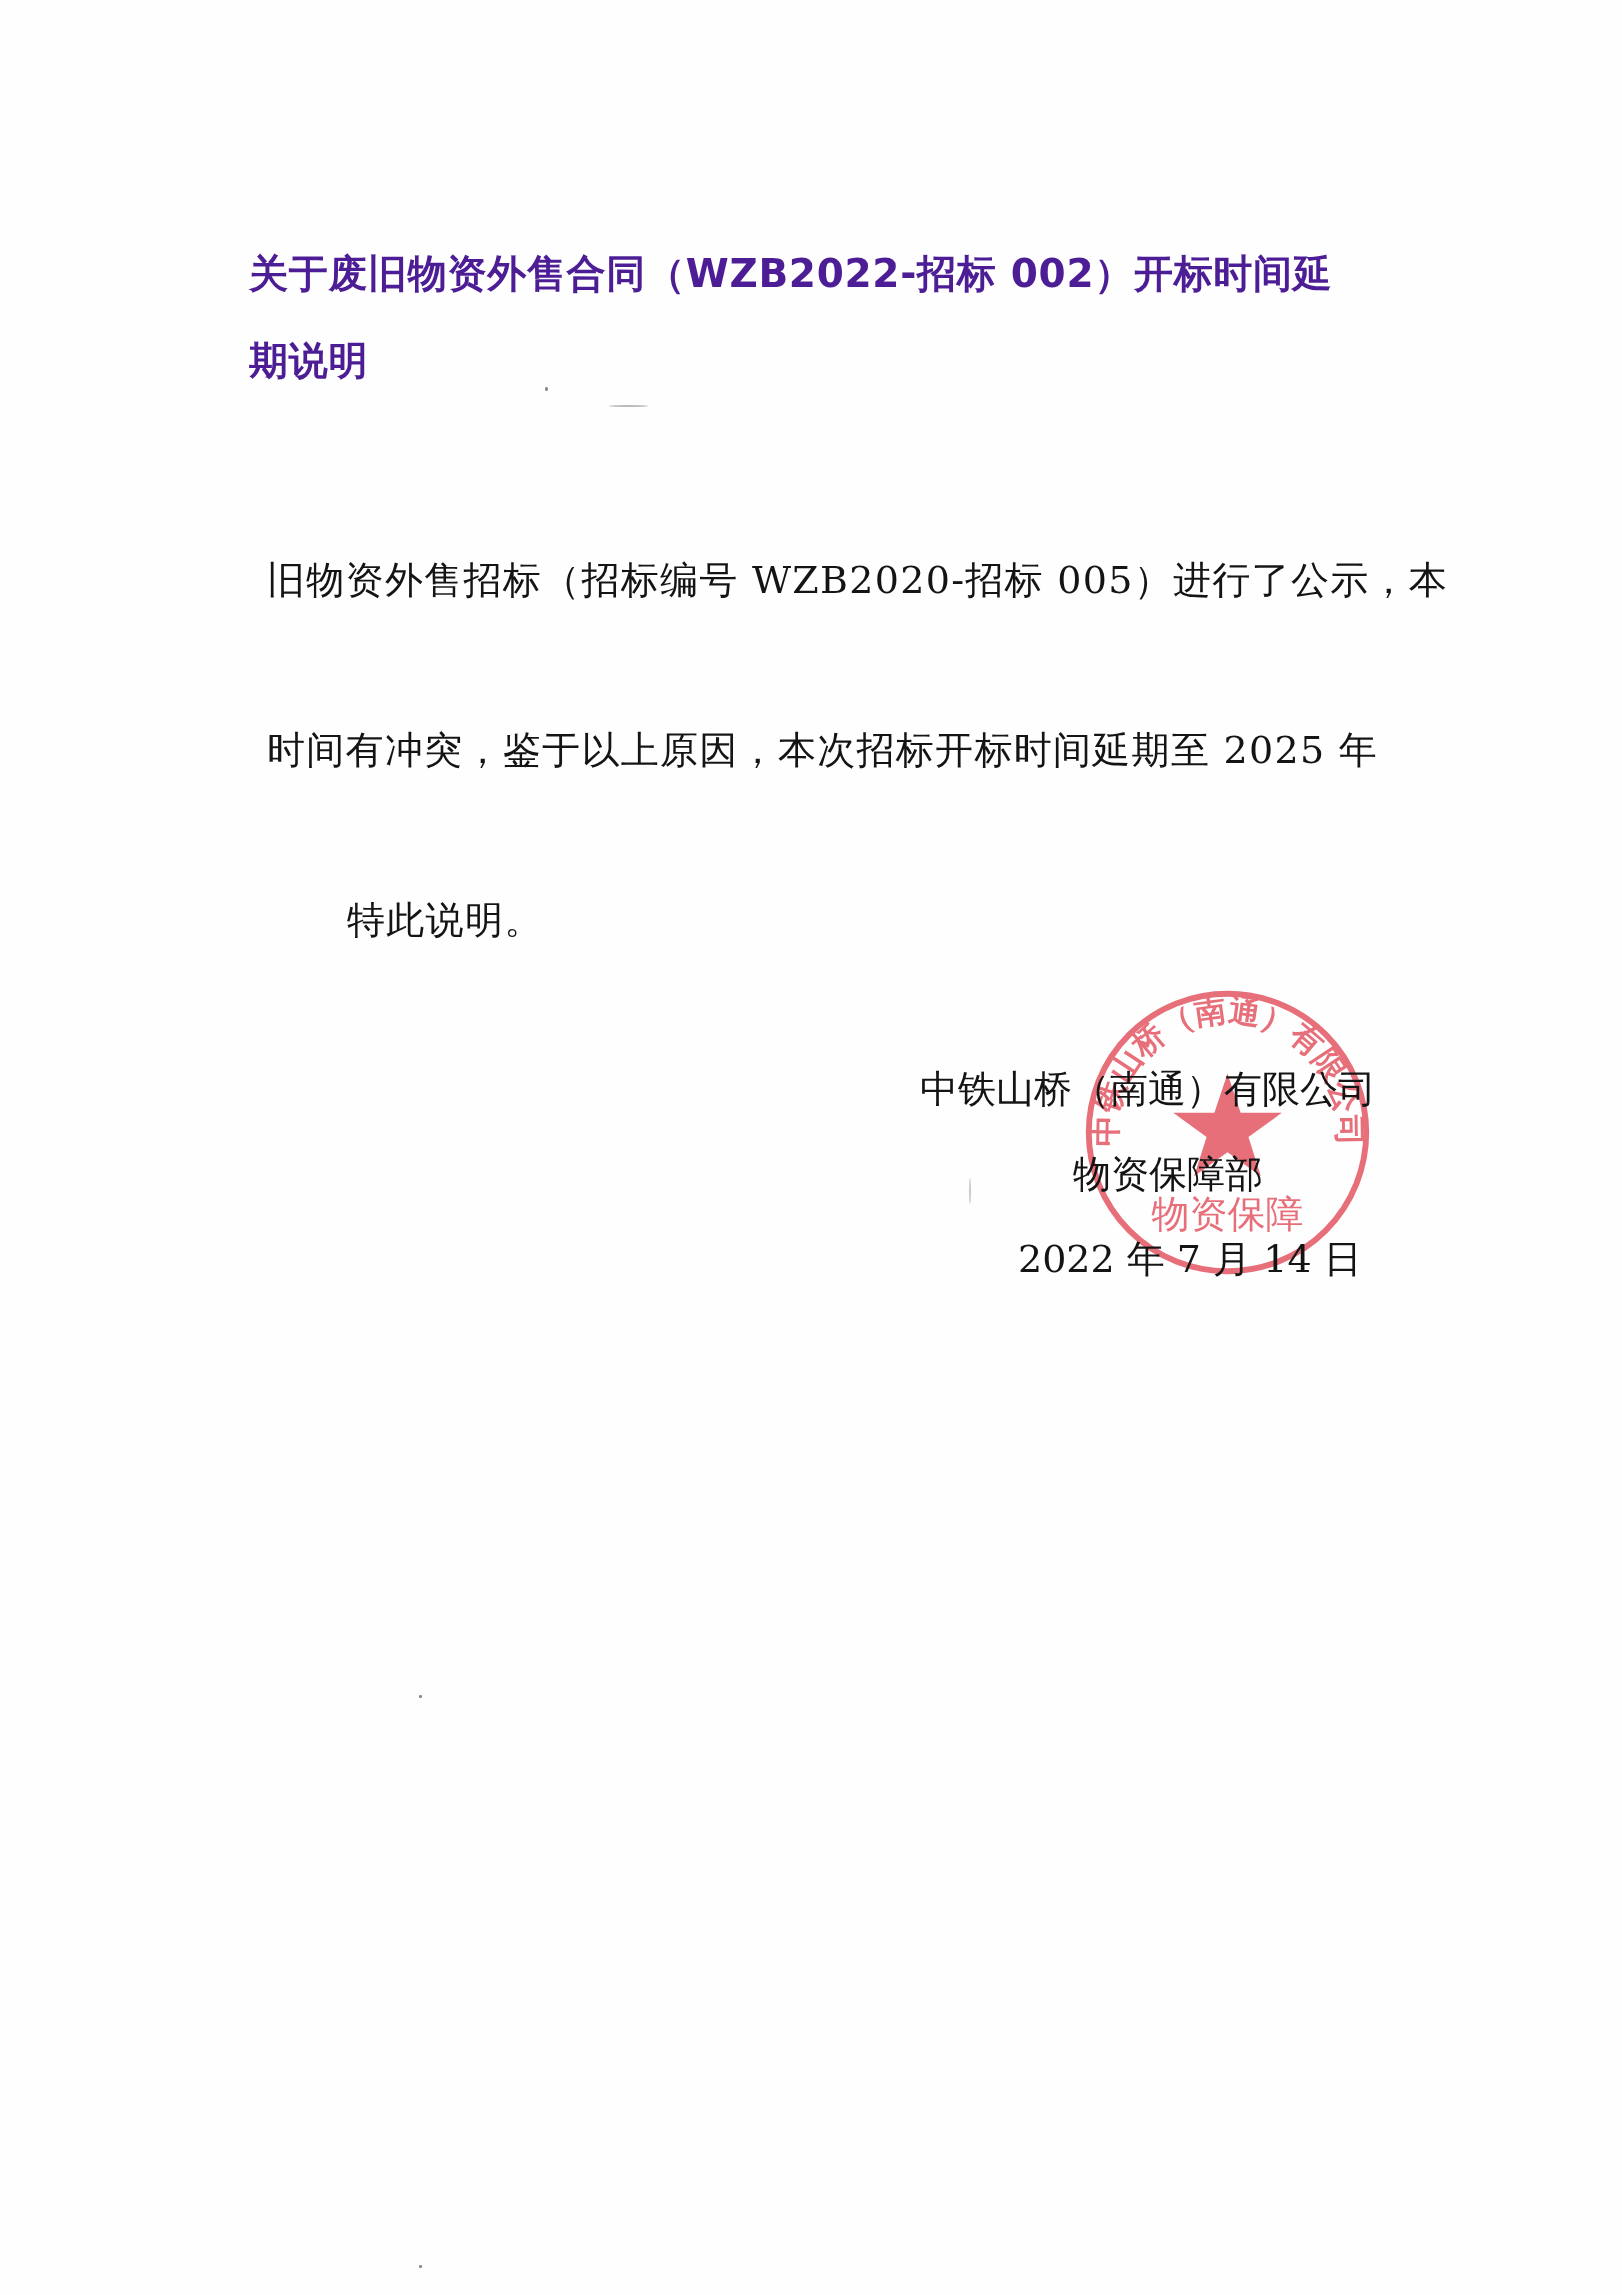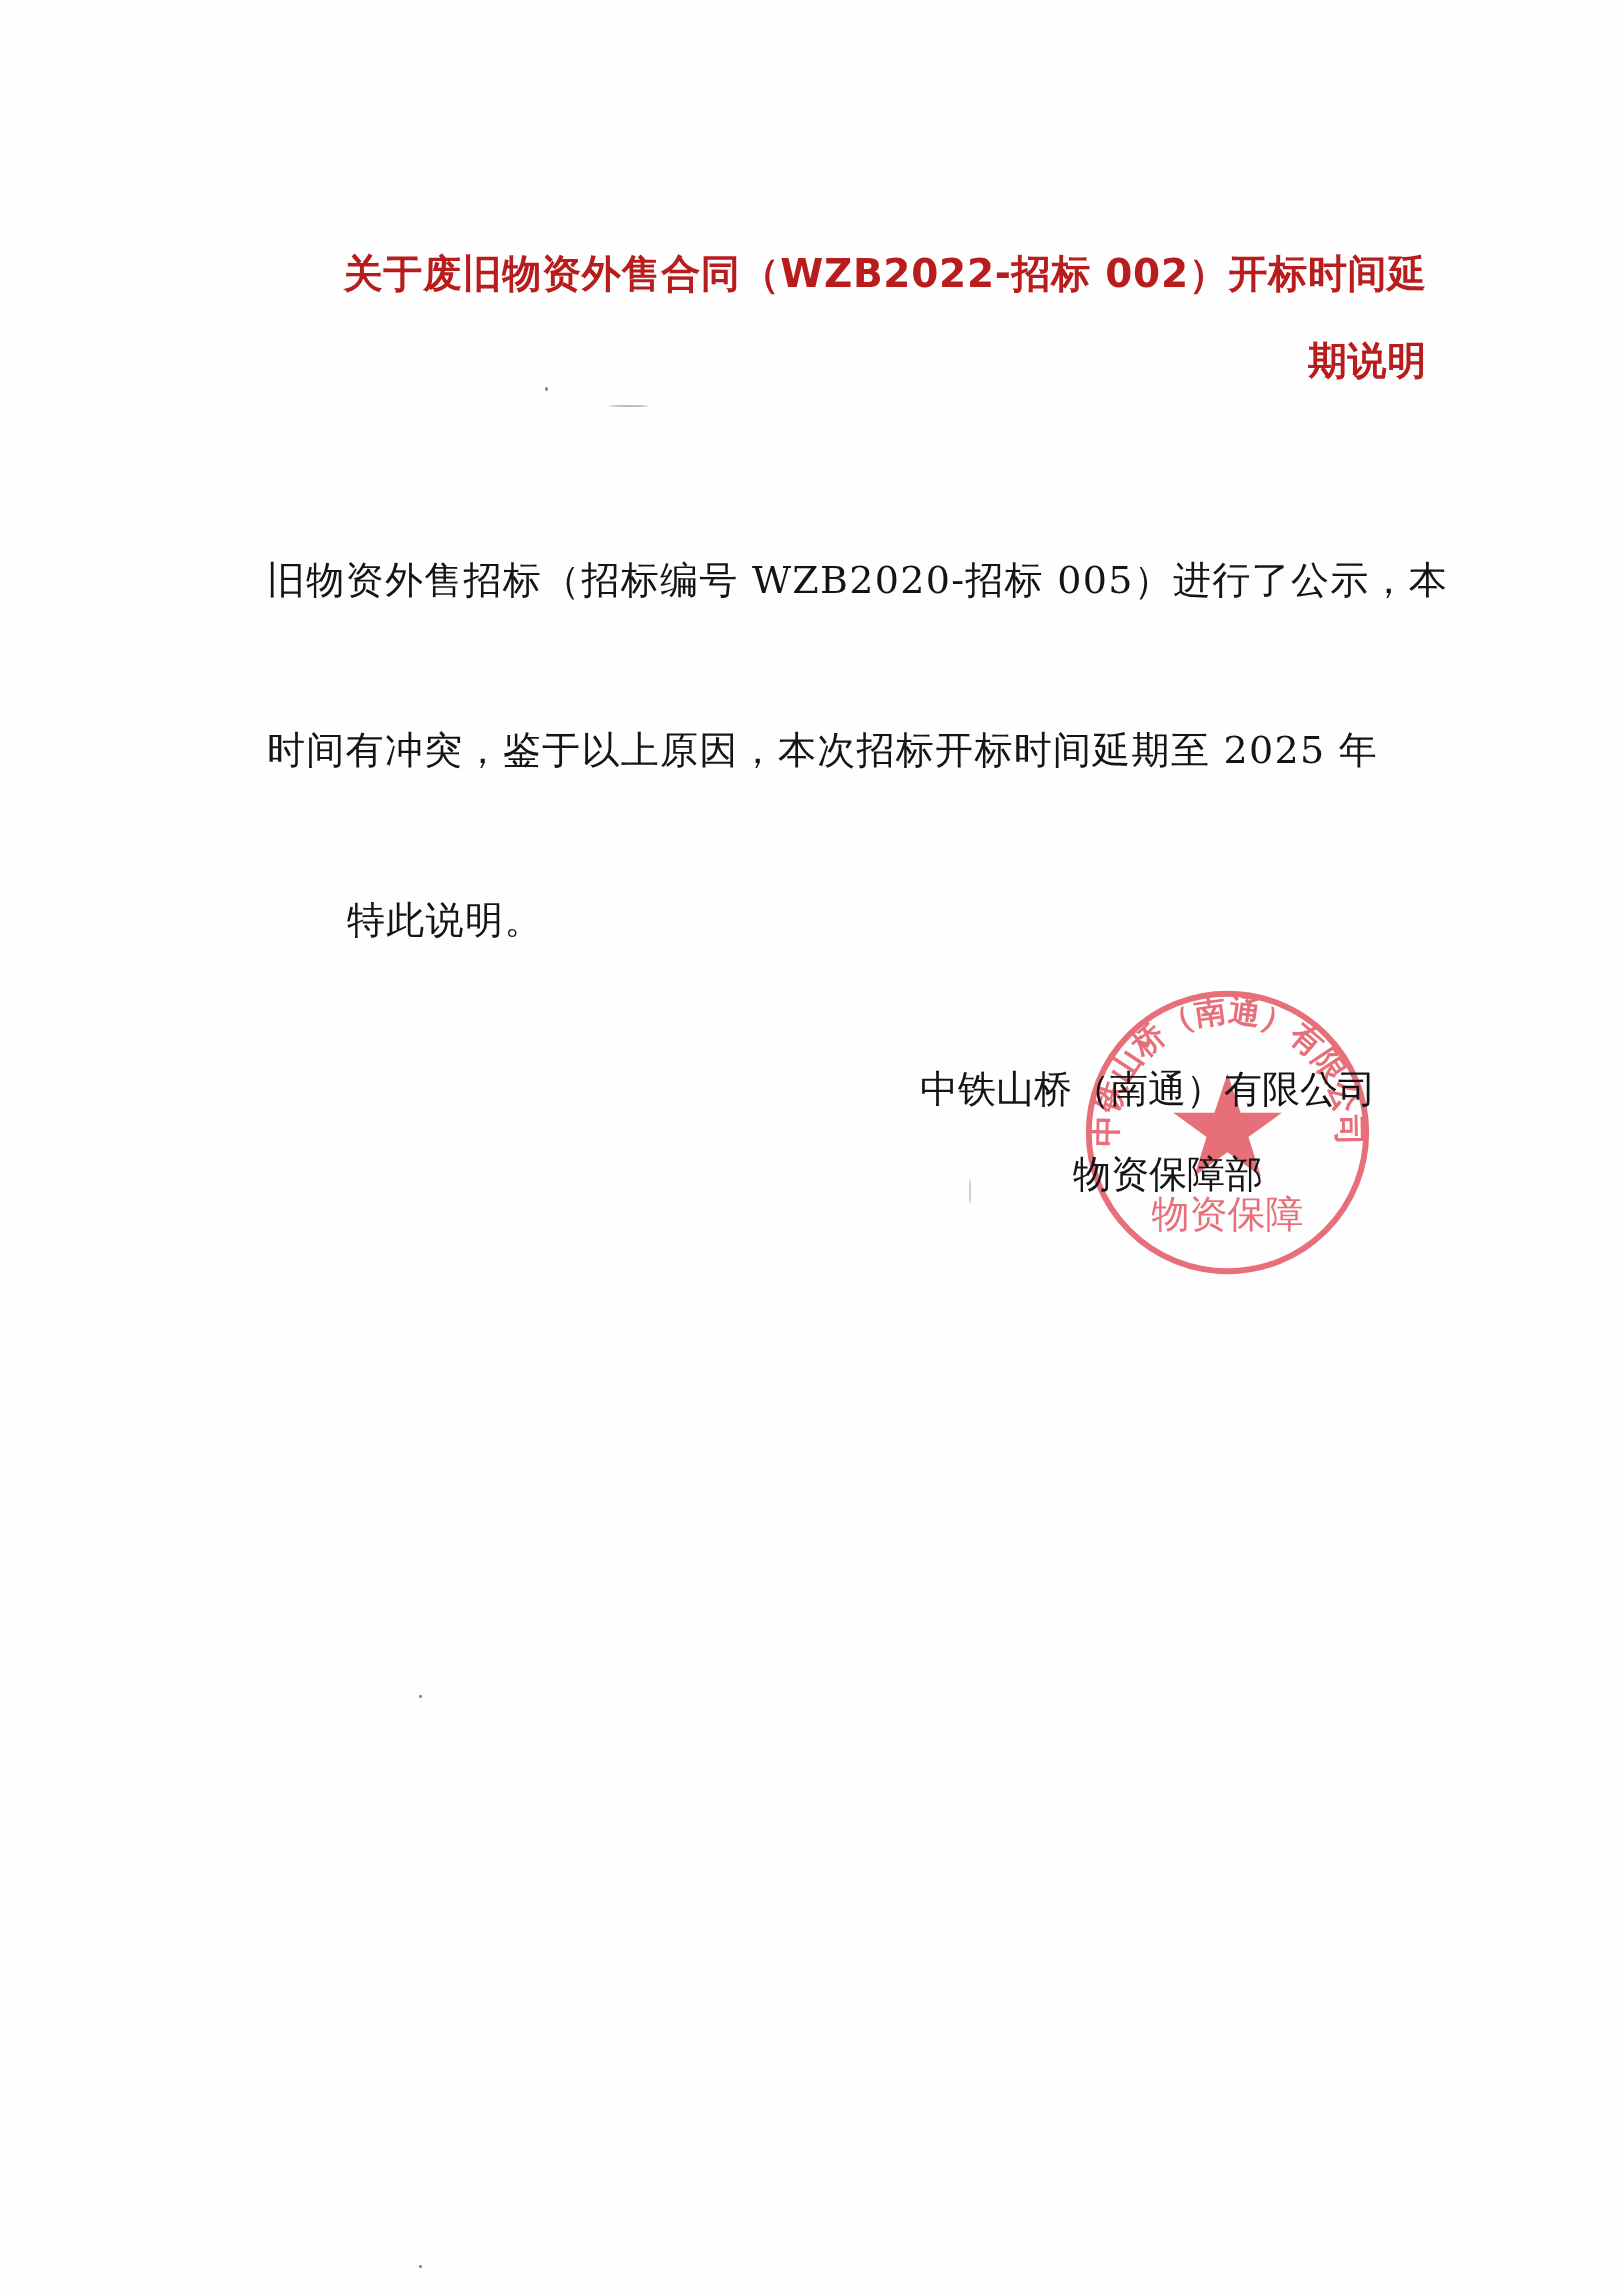--- a/index.html
+++ b/index.html
@@ -3,23 +3,23 @@
 <meta charset="utf-8">
 <style>
   html, body { margin: 0; padding: 0; background: #ffffff; }
   body {
     width: 1623px; height: 2295px; position: relative; overflow: hidden;
     font-family: "DejaVu Serif", "Liberation Serif", serif;
     color: #111111;
   }
   .page { position: absolute; inset: 0; background: #fefefe; }
   .title {
-    position: absolute; left: 249px; width: 1178px; text-align: right;
+    position: absolute; left: 249px; width: 1178px; text-align: left;
     font-family: "DejaVu Sans", "Liberation Sans", sans-serif;
-    font-weight: bold; font-size: 39px; letter-spacing: 0.7px; color: #b91c1c;
+    font-weight: bold; font-size: 39px; letter-spacing: 0.7px; color: #4c1d95;
     white-space: nowrap;
   }
   .title.l1 { top: 247px; }
   .title.l2 { top: 334px; }
   .para {
     position: absolute; font-size: 38px; color: #141414; white-space: nowrap;
     letter-spacing: 1.3px;
   }
   .sig {
     position: absolute; font-size: 38px; color: #141414; white-space: nowrap;
@@ -51,20 +51,21 @@
     <circle cx="230" cy="230" r="212" fill="none" stroke="#e0404f" stroke-width="9"></circle>
     <text font-family="DejaVu Sans, sans-serif" font-size="48" fill="#e0404f" font-weight="bold">
       <textPath href="#arcPath" startOffset="50%" text-anchor="middle">中铁山桥（南通）有限公司</textPath>
     </text>
     <polygon points="230,140 250,200 313,200 262,237 281,297 230,260 179,297 198,237 147,200 210,200" fill="#e0404f"></polygon>
     <text x="230" y="375" text-anchor="middle" font-family="DejaVu Sans, sans-serif" font-size="58" fill="#e0404f">物资保障</text>
   </svg>
 
   <div class="sig" style="left:920px; top:1064px;">中铁山桥（南通）有限公司</div>
   <div class="sig" style="left:1073px; top:1149px;">物资保障部</div>
+  <div class="sig" style="left:1018px; top:1234px;">2022 年 7 月 14 日</div>
 
   <div class="speck" style="left:545px; top:387px; width:2.6px; height:3.9px;"></div>
   <div class="speck" style="left:609px; top:405px; width:39px; height:2px; background:#bbb;"></div>
   <div class="speck" style="left:969px; top:1178px; width:2px; height:26px; background:#ccc;"></div>
   <div class="speck" style="left:419px; top:1695px; width:2.6px; height:2.6px;"></div>
   <div class="speck" style="left:419px; top:2265px; width:2.6px; height:2.6px;"></div>
 </div>
 
 
 </body></html>

